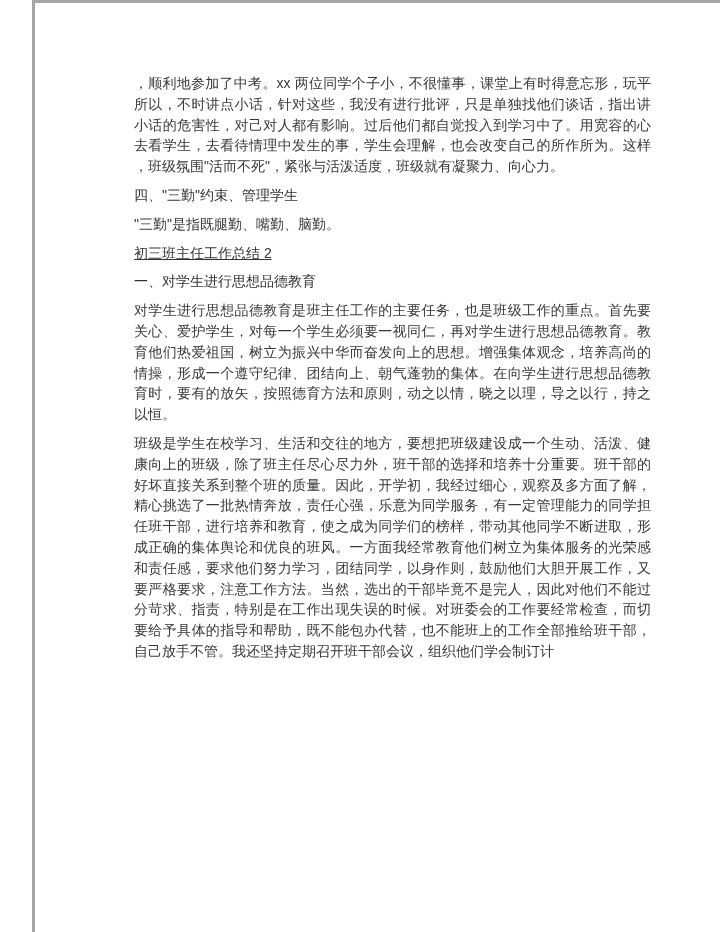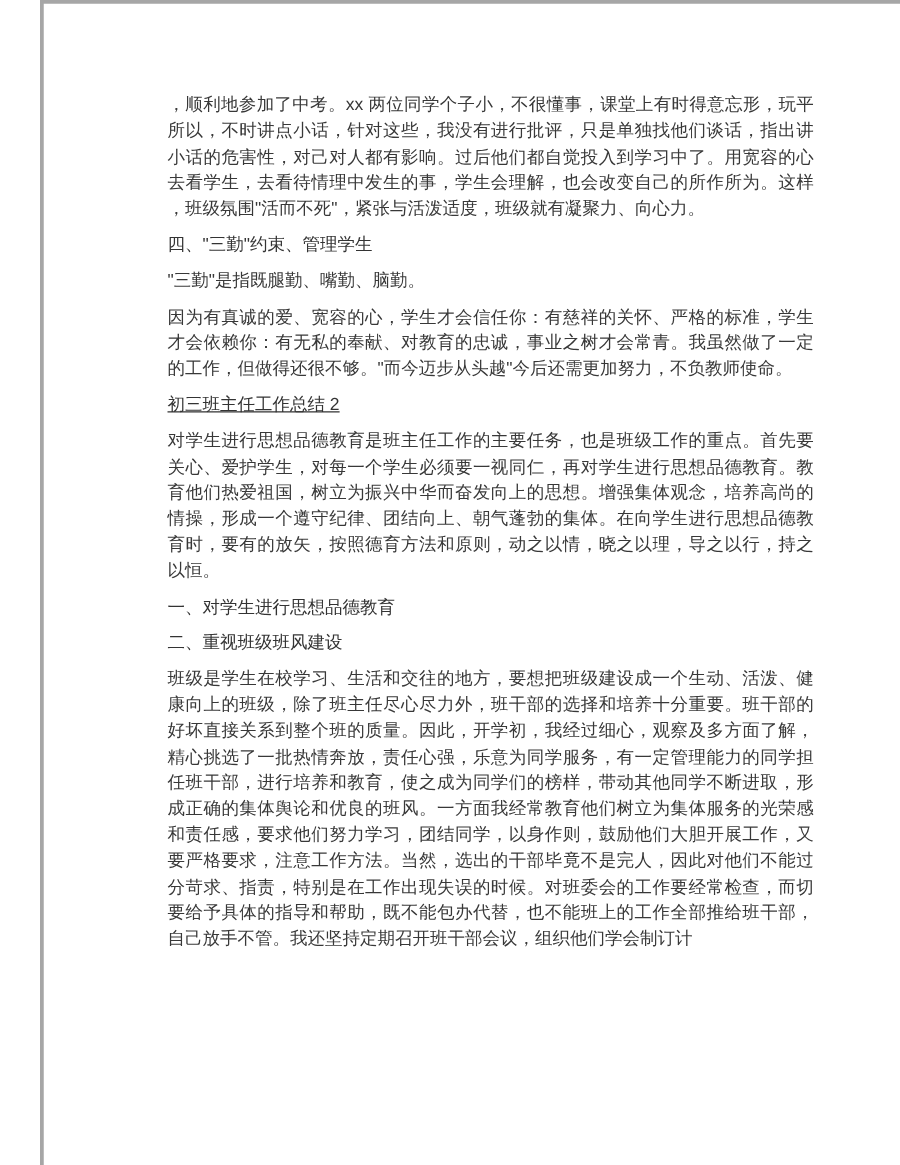--- a/index.html
+++ b/index.html
@@ -48,20 +48,18 @@
   }
 </style>
 </head>
 <body>
 
 <div class="page">
   <div class="content">
     <p class="block">，顺利地参加了中考。xx 两位同学个子小，不很懂事，课堂上有时得意忘形，玩平所以，不时讲点小话，针对这些，我没有进行批评，只是单独找他们谈话，指出讲小话的危害性，对己对人都有影响。过后他们都自觉投入到学习中了。用宽容的心去看学生，去看待情理中发生的事，学生会理解，也会改变自己的所作所为。这样，班级氛围"活而不死"，紧张与活泼适度，班级就有凝聚力、向心力。</p>
     <p class="block heading">四、"三勤"约束、管理学生</p>
     <p class="block">"三勤"是指既腿勤、嘴勤、脑勤。</p>
-    <p class="block">因为有真诚的爱、宽容的心，学生才会信任你：有慈祥的关怀、严格的标准，学生才会依赖你：有无私的奉献、对教育的忠诚，事业之树才会常青。我虽然做了一定的工作，但做得还很不够。"而今迈步从头越"今后还需更加努力，不负教师使命。</p>
     <p class="block doc-title">初三班主任工作总结 2</p>
+    <p class="block heading">一、对学生进行思想品德教育</p>
     <p class="block">对学生进行思想品德教育是班主任工作的主要任务，也是班级工作的重点。首先要关心、爱护学生，对每一个学生必须要一视同仁，再对学生进行思想品德教育。教育他们热爱祖国，树立为振兴中华而奋发向上的思想。增强集体观念，培养高尚的情操，形成一个遵守纪律、团结向上、朝气蓬勃的集体。在向学生进行思想品德教育时，要有的放矢，按照德育方法和原则，动之以情，晓之以理，导之以行，持之以恒。</p>
-    <p class="block heading">一、对学生进行思想品德教育</p>
-    <p class="block heading">二、重视班级班风建设</p>
     <p class="block">班级是学生在校学习、生活和交往的地方，要想把班级建设成一个生动、活泼、健康向上的班级，除了班主任尽心尽力外，班干部的选择和培养十分重要。班干部的好坏直接关系到整个班的质量。因此，开学初，我经过细心，观察及多方面了解，精心挑选了一批热情奔放，责任心强，乐意为同学服务，有一定管理能力的同学担任班干部，进行培养和教育，使之成为同学们的榜样，带动其他同学不断进取，形成正确的集体舆论和优良的班风。一方面我经常教育他们树立为集体服务的光荣感和责任感，要求他们努力学习，团结同学，以身作则，鼓励他们大胆开展工作，又要严格要求，注意工作方法。当然，选出的干部毕竟不是完人，因此对他们不能过分苛求、指责，特别是在工作出现失误的时候。对班委会的工作要经常检查，而切要给予具体的指导和帮助，既不能包办代替，也不能班上的工作全部推给班干部，自己放手不管。我还坚持定期召开班干部会议，组织他们学会制订计</p>
   </div>
 </div>
 
 </body></html>

